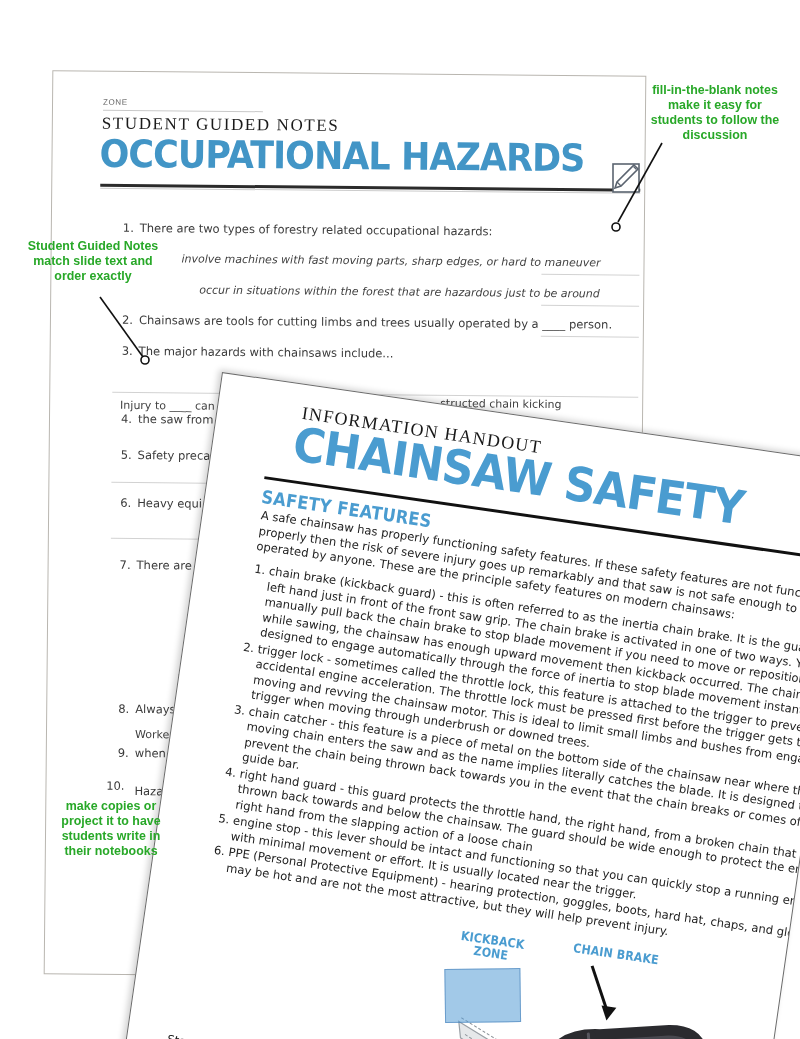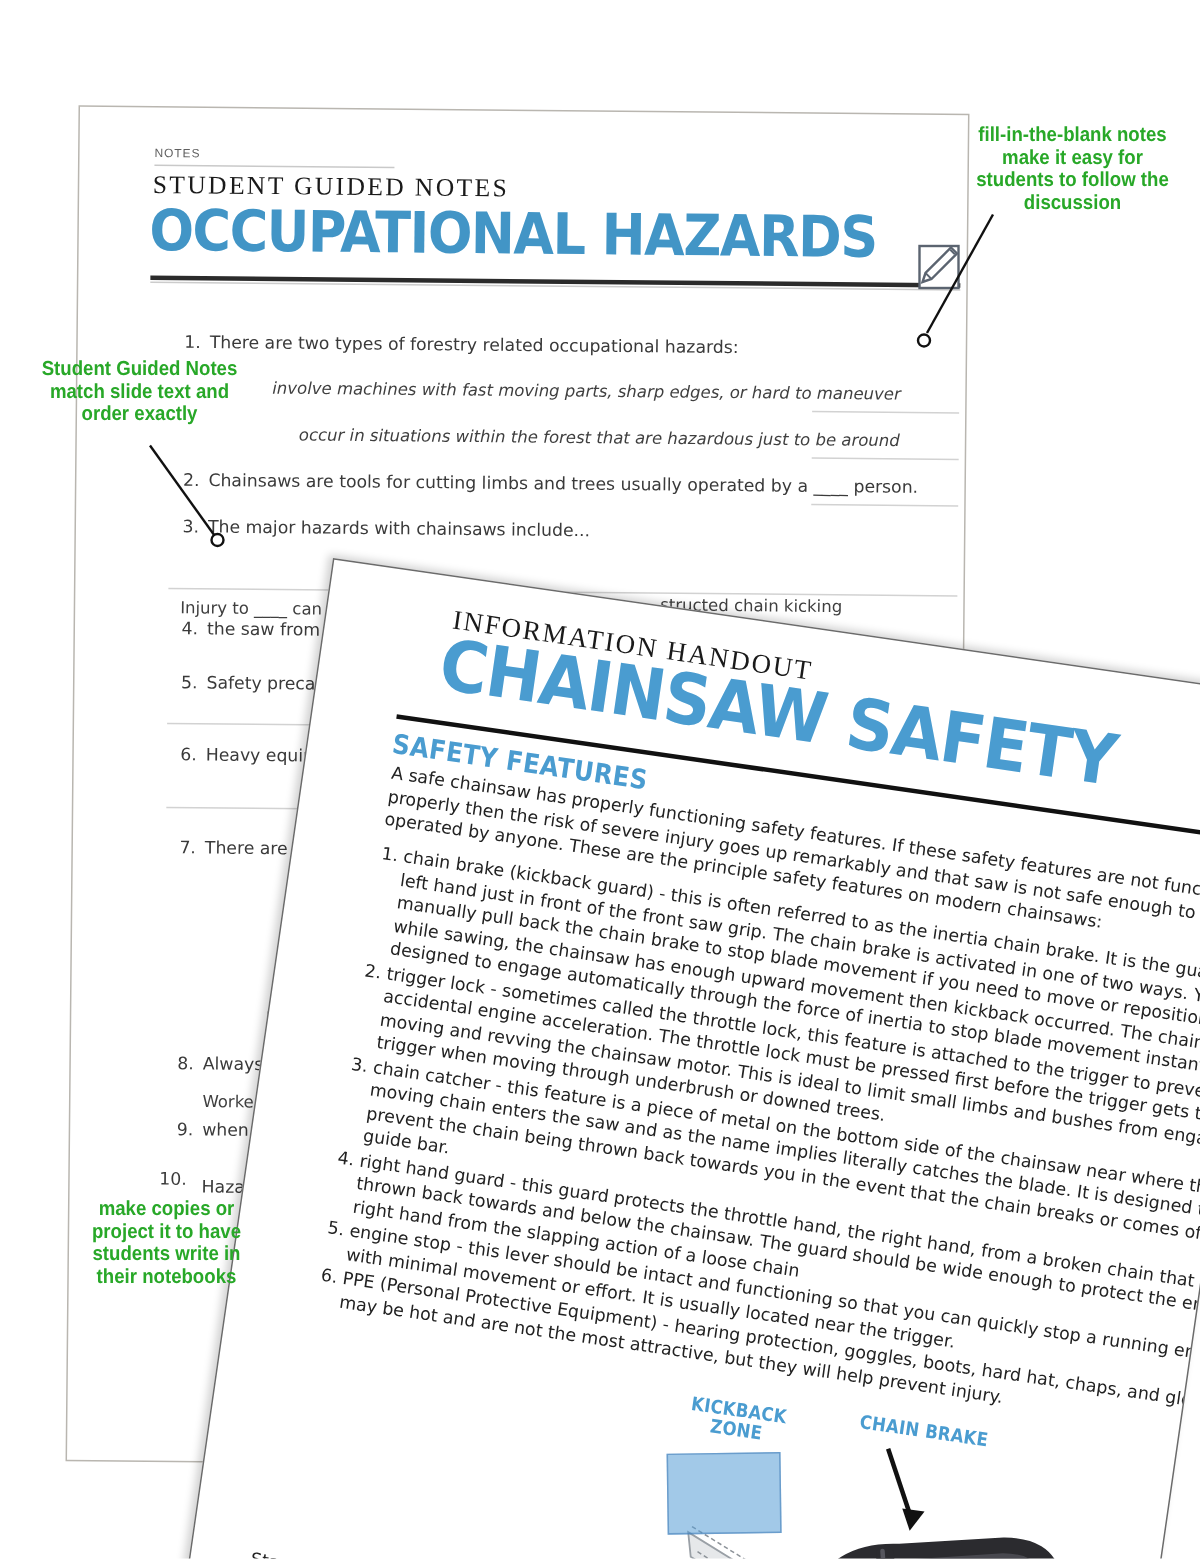--- a/index.html
+++ b/index.html
@@ -157,21 +157,21 @@
   .pencil-icon{position:absolute;left:604px;top:158px;width:42px;height:40px;z-index:8;}
 </style>
 </head>
 <body>
 
 <div class="stage">
 
   <div class="page1">
     <div class="p1-inner">
 
-      <div class="date-label">NOTES</div>
+      <div class="date-label">ZONE</div>
       <div class="date-rule"></div>
 
       <div class="kicker">STUDENT GUIDED NOTES</div>
       <div class="bigtitle">OCCUPATIONAL HAZARDS</div>
       <div class="title-rule"></div>
       <div class="title-rule2"></div>
 
       <div class="qnum" style="left:60px;top:149px;">1.</div>
       <div class="q" style="left:88px;top:149px;">There are two types of forestry related occupational hazards:</div>
 

